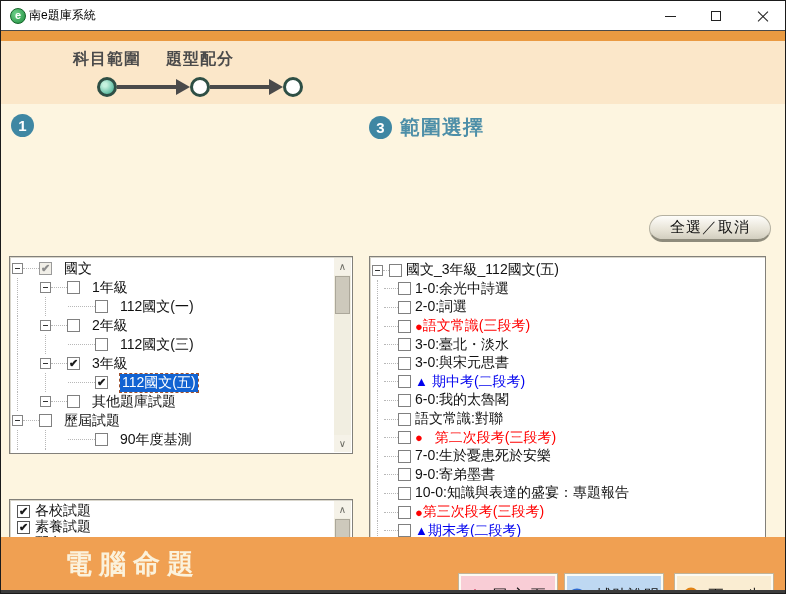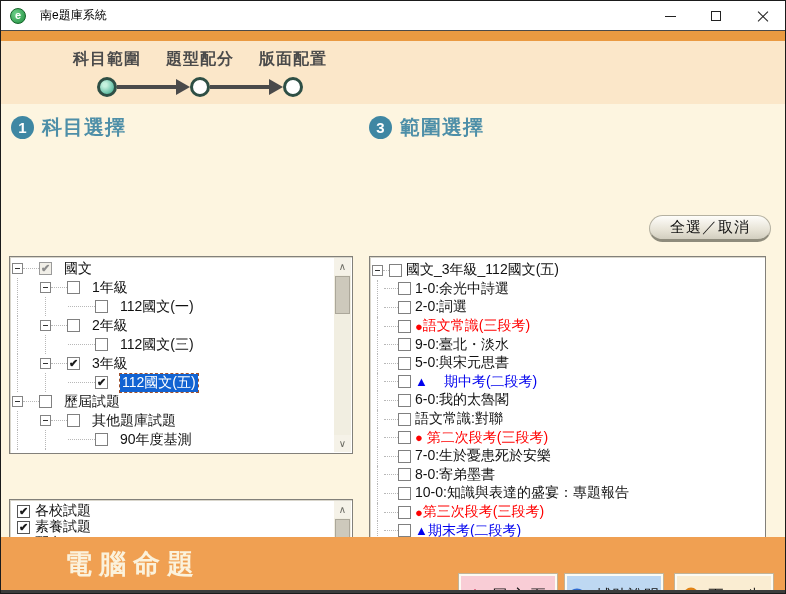--- a/index.html
+++ b/index.html
@@ -2,21 +2,21 @@
 <html><head>
 <meta charset="utf-8">
 <style>
   * { margin:0; padding:0; box-sizing:border-box; }
   body { font-family:"Liberation Sans", sans-serif; background:#888; }
   .screen { position:relative; width:786px; height:594px; border:1px solid #1b1b1b; background:#FDF5E0; overflow:hidden; }
 
   
   .titlebar { position:absolute; left:0; top:0; width:100%; height:30px; background:#fff; border-bottom:1px solid #4a4a4a; display:flex; align-items:center; }
   .app-icon { width:16px; height:16px; border-radius:50%; background:radial-gradient(circle at 35% 35%, #6fd08a, #1e8f3e); border:1px solid #136328; color:#fff; font-size:11px; font-weight:bold; display:flex; align-items:center; justify-content:center; margin-left:9px; line-height:1; }
-  .win-title { font-size:12px; color:#000; margin-left:14px; }
+  .win-title { font-size:12px; color:#000; margin-left:3px; }
   .win-controls { position:absolute; right:0; top:0; height:30px; display:flex; }
   .wc { width:46px; height:30px; display:flex; align-items:center; justify-content:center; }
   .ic-min { width:11px; height:0; border-top:1px solid #222; }
   .ic-max { width:10px; height:10px; border:1px solid #222; background:#fff; }
   .ic-close { position:relative; width:11px; height:11px; }
   .ic-close::before, .ic-close::after { content:""; position:absolute; left:-1px; top:5px; width:14px; height:1px; background:#222; }
   .ic-close::before { transform:rotate(45deg); }
   .ic-close::after { transform:rotate(-45deg); }
 
   
@@ -112,35 +112,33 @@
           <div class="ic-close"></div>
         </div>
     </div>
   </div>
 
   <div class="orange-strip"></div>
 
   <div class="stepper-band">
     <div class="step-label" style="left:154px">題型配分</div>
     <div class="step-label" style="left:61px">科目範圍</div>
-    <div class="step-label" style="left:247px">版面配置</div>
     <div class="step-circle filled" style="left:96px"></div>
     <div class="conn-line" style="left:116px; width:59px"></div>
     <div class="conn-arrow" style="left:175px"></div>
     <div class="step-circle" style="left:189px"></div>
     <div class="conn-line" style="left:209px; width:59px"></div>
     <div class="conn-arrow" style="left:268px"></div>
     <div class="step-circle" style="left:282px"></div>
   </div>
 
   <div class="mainarea">
 
     <div class="sec-head" style="left:10px; top:10px;">
       <div class="numball">1</div>
-      <div class="sec-title">科目選擇</div>
     </div>
 
     <div class="sec-head" style="left:10px; top:255px;">
       <div class="numball">2</div>
       <div class="sec-title">出處選擇</div>
       <div class="mini-check disabled">
         <span class="cb">✔</span>
         <span>全選</span>
       </div>
       <div class="mini-check">
@@ -199,31 +197,31 @@
             <span class="tree-label">3年級</span>
           </div>
           <div class="tree-row">
             <span class="guide"></span>
             <span class="guide"></span>
             <span class="hdot" style="width: 27px;"></span>
             <span class="cb checked">✔</span>
             <span class="tree-label sel">112國文(五)</span>
           </div>
           <div class="tree-row">
+            <span class="guide"></span>
+            <span class="expander"></span>
+            <span class="hdot" style="width: 16px;"></span>
+            <span class="cb unchecked"></span>
+            <span class="tree-label">其他題庫試題</span>
+          </div>
+          <div class="tree-row">
             <span class="expander"></span>
             <span class="hdot" style="width: 16px;"></span>
             <span class="cb unchecked"></span>
             <span class="tree-label">歷屆試題</span>
-          </div>
-          <div class="tree-row">
-            <span class="guide"></span>
-            <span class="expander"></span>
-            <span class="hdot" style="width: 16px;"></span>
-            <span class="cb unchecked"></span>
-            <span class="tree-label">其他題庫試題</span>
           </div>
           <div class="tree-row">
             <span class="guide"></span>
             <span class="guide"></span>
             <span class="hdot" style="width: 27px;"></span>
             <span class="cb unchecked"></span>
             <span class="tree-label">90年度基測</span>
           </div>
           <div class="tree-row">
             <span class="guide"></span>
@@ -302,65 +300,65 @@
             <span class="guide"></span>
             <span class="hdot" style="width: 14px;"></span>
             <span class="cb unchecked"></span>
             <span class="marker c-red">●</span>
             <span class="tree-label c-red" style="margin-left: 0px;">語文常識(三段考)</span>
           </div>
           <div class="tree-row">
             <span class="guide"></span>
             <span class="hdot" style="width: 14px;"></span>
             <span class="cb unchecked"></span>
-            <span class="tree-label">9-0:臺北・淡水</span>
-          </div>
-          <div class="tree-row">
-            <span class="guide"></span>
-            <span class="hdot" style="width: 14px;"></span>
-            <span class="cb unchecked"></span>
-            <span class="tree-label">5-0:與宋元思書</span>
+            <span class="tree-label">3-0:臺北・淡水</span>
+          </div>
+          <div class="tree-row">
+            <span class="guide"></span>
+            <span class="hdot" style="width: 14px;"></span>
+            <span class="cb unchecked"></span>
+            <span class="tree-label">3-0:與宋元思書</span>
           </div>
           <div class="tree-row">
             <span class="guide"></span>
             <span class="hdot" style="width: 14px;"></span>
             <span class="cb unchecked"></span>
             <span class="marker c-blue">▲</span>
-            <span class="tree-label c-blue" style="margin-left: 16px;">期中考(二段考)</span>
+            <span class="tree-label c-blue" style="margin-left: 4px;">期中考(二段考)</span>
           </div>
           <div class="tree-row">
             <span class="guide"></span>
             <span class="hdot" style="width: 14px;"></span>
             <span class="cb unchecked"></span>
             <span class="tree-label">6-0:我的太魯閣</span>
           </div>
           <div class="tree-row">
             <span class="guide"></span>
             <span class="hdot" style="width: 14px;"></span>
             <span class="cb unchecked"></span>
             <span class="tree-label">語文常識:對聯</span>
           </div>
           <div class="tree-row">
             <span class="guide"></span>
             <span class="hdot" style="width: 14px;"></span>
             <span class="cb unchecked"></span>
             <span class="marker c-red">●</span>
-            <span class="tree-label c-red" style="margin-left: 4px;">第二次段考(三段考)</span>
+            <span class="tree-label c-red" style="margin-left: 12px;">第二次段考(三段考)</span>
           </div>
           <div class="tree-row">
             <span class="guide"></span>
             <span class="hdot" style="width: 14px;"></span>
             <span class="cb unchecked"></span>
             <span class="tree-label">7-0:生於憂患死於安樂</span>
           </div>
           <div class="tree-row">
             <span class="guide"></span>
             <span class="hdot" style="width: 14px;"></span>
             <span class="cb unchecked"></span>
-            <span class="tree-label">8-0:寄弟墨書</span>
+            <span class="tree-label">9-0:寄弟墨書</span>
           </div>
           <div class="tree-row">
             <span class="guide"></span>
             <span class="hdot" style="width: 14px;"></span>
             <span class="cb unchecked"></span>
             <span class="tree-label">10-0:知識與表達的盛宴：專題報告</span>
           </div>
           <div class="tree-row">
             <span class="guide"></span>
             <span class="hdot" style="width: 14px;"></span>

